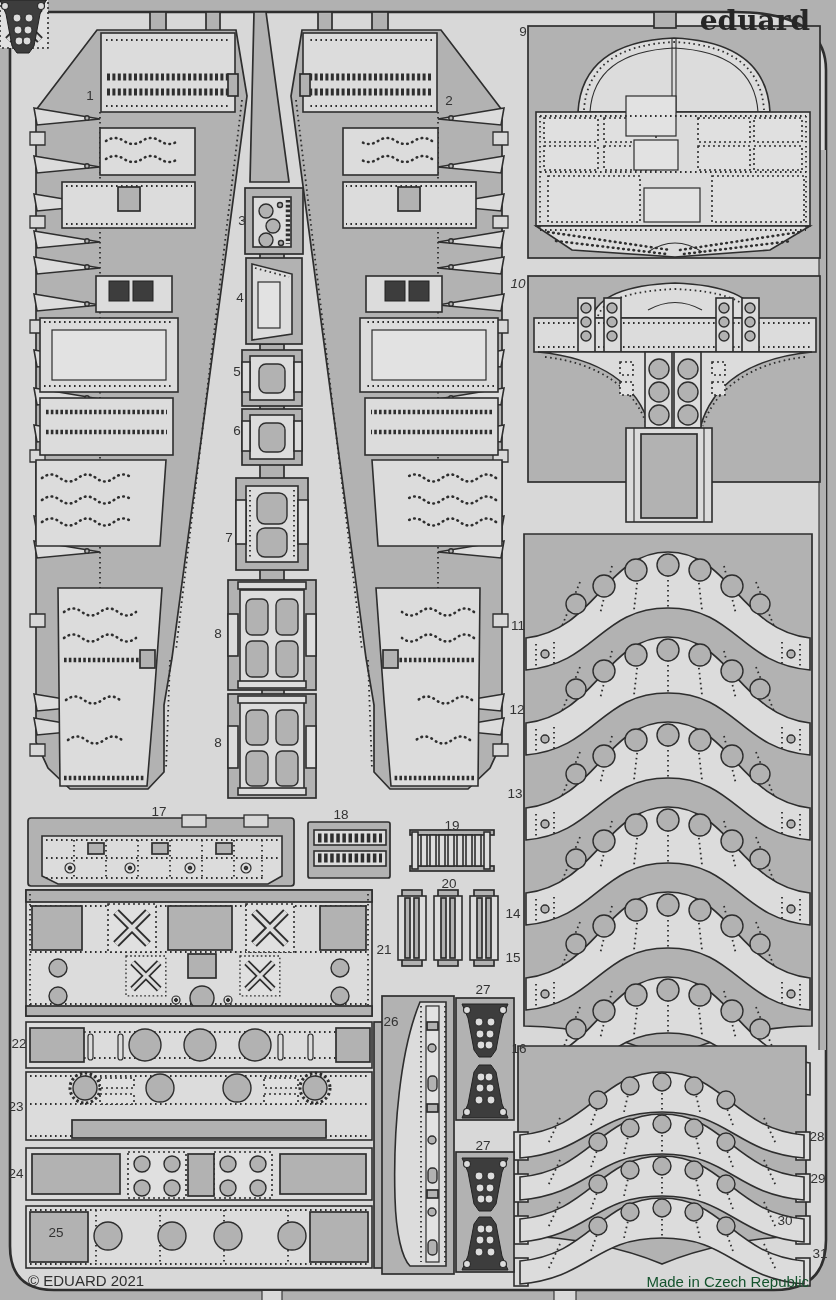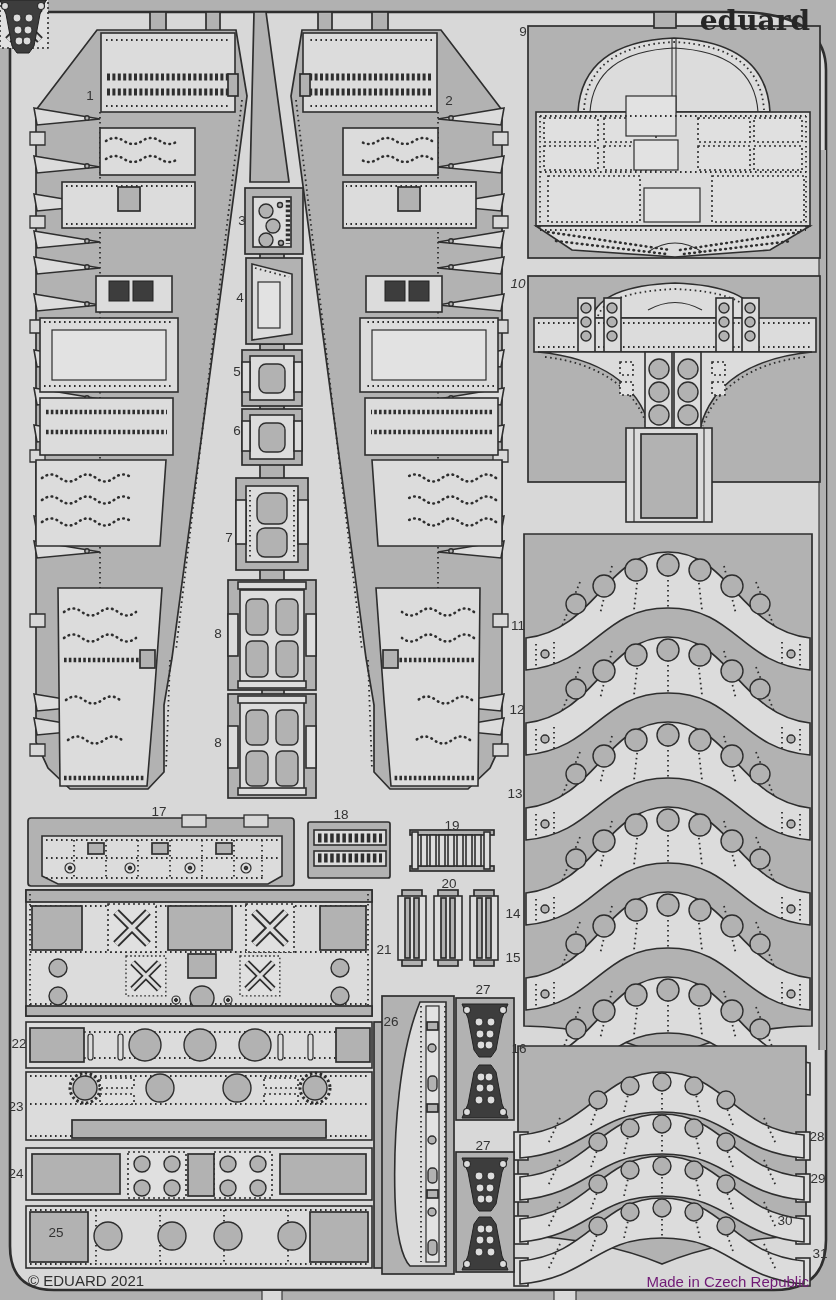--- a/index.html
+++ b/index.html
@@ -7,21 +7,21 @@
          font-family:"Liberation Sans", sans-serif; overflow:hidden; }
   #stage { position:absolute; inset:0; width:836px; height:1300px; }
   svg.fret { position:absolute; top:0; left:0; }
 
   .hdr { position:absolute; top:6px; left:26px; font-size:17px; font-weight:bold;
          color:#262626; letter-spacing:0.2px; white-space:nowrap; }
   .hdr .cat { margin-right:14px; }
   .brand { position:absolute; top:4px; right:26px; font-family:"DejaVu Serif","Liberation Serif",serif;
            font-size:28px; font-weight:bold; color:#262626; }
   .foot-left { position:absolute; top:1272px; left:28px; font-size:15px; color:#2e2e2e;text-align:center; }
-  .foot-right { position:absolute; top:1273px; right:27px; font-size:15px; color:#701a75; }
+  .foot-right { position:absolute; top:1273px; right:27px; font-size:15px; color:#14532d; }
   .plabel { position:absolute; transform:translate(-50%,-50%); font-size:13.5px; color:#333; }
 
   
   .sheet { fill:#d8d8d8; stroke:#2e2e2e; stroke-width:2.6; }
   .metal { fill:#b2b2b2; stroke:#2e2e2e; stroke-width:1.7; }
   .lite  { fill:#dcdcdc; stroke:#2e2e2e; stroke-width:1.6; }
   .lite2 { fill:#e2e2e2; stroke:#2e2e2e; stroke-width:1.2; }
   .dbox  { fill:#e0e0e0; stroke:#2e2e2e; stroke-width:1.6; stroke-dasharray:2 3; }
   .hole  { fill:#b2b2b2; stroke:#2e2e2e; stroke-width:1.4; }
   .holeL { fill:#dcdcdc; stroke:#2e2e2e; stroke-width:1.2; }

